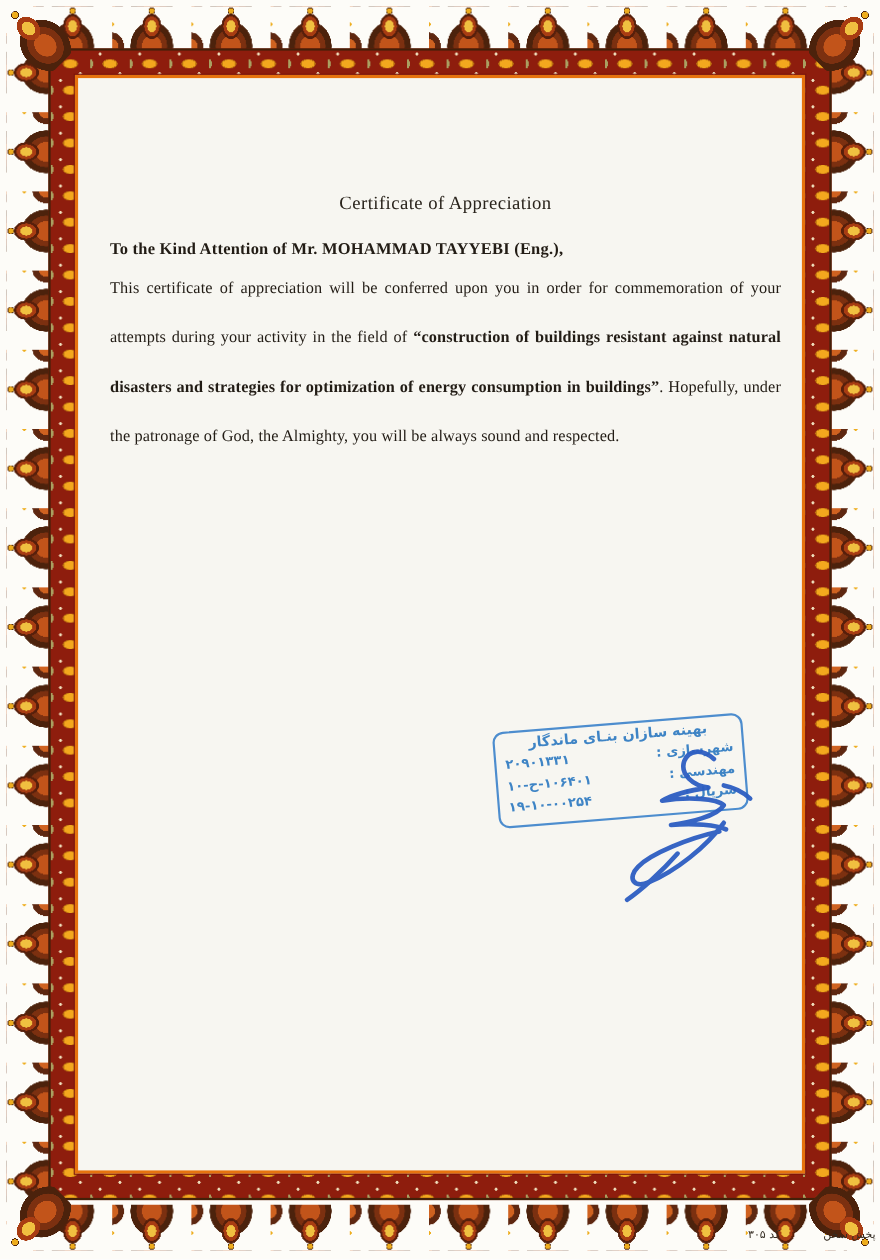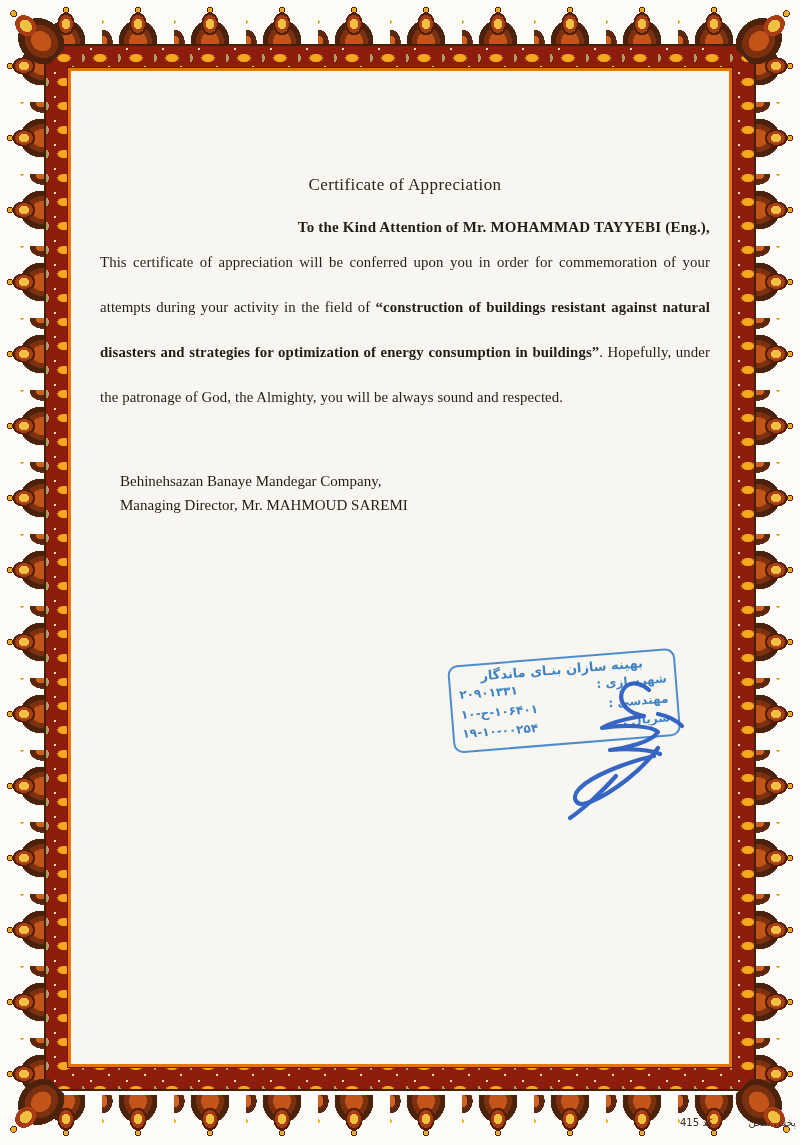--- a/index.html
+++ b/index.html
@@ -61,21 +61,21 @@
   }
 
   
   .content{
     position:absolute;left:68px;right:68px;top:68px;bottom:78px;z-index:4;
     background:#f7f6f1;border:3px solid #e6730e;outline:1px solid #7c1509;
     padding:0 19px 0 29px;box-sizing:border-box;
   }
 
   .title{margin:104px 0 0;text-align:center;font-size:17px;font-weight:normal;letter-spacing:.4px;color:#2a241c;}
-  .salutation{margin:24px 0 0;font-size:15px;font-weight:bold;letter-spacing:.2px;text-align:right;}
+  .salutation{margin:24px 0 0;font-size:15px;font-weight:bold;letter-spacing:.2px;}
   .body-par{margin:42px 0 0;font-size:14.8px;line-height:45px;text-align:justify;letter-spacing:.1px;}
   .body-par.second{margin-top:4px;}
   .bold{font-weight:bold;}
   .sig-block{margin:50px 0 0 20px;font-size:15px;line-height:23.5px;}
 
   
   .stamp{
     position:absolute;left:447px;top:666px;width:228px;height:88px;z-index:5;
     transform:rotate(-4.6deg);transform-origin:left top;
     border:2.5px solid #3f85cc;border-radius:10px;box-sizing:border-box;
@@ -112,24 +112,20 @@
   <div class="corner c-br"></div>
 
   <div class="content">
     <h1 class="title">Certificate of Appreciation</h1>
 
     <p class="salutation">To the Kind Attention of Mr. MOHAMMAD TAYYEBI (Eng.),</p>
 
 
     <p class="body-par second"><span>This certificate of appreciation will be conferred upon you in order for commemoration of your attempts during your activity in the field of </span><span class="bold">“construction of buildings resistant against natural disasters and strategies for optimization of energy consumption in buildings”</span><span>. Hopefully, under the patronage of God, the Almighty, you will be always sound and respected.</span></p>
 
-    <div class="sig-block">
-      <div>Behinehsazan Banaye Mandegar Company,</div>
-      <div>Managing Director, Mr. MAHMOUD SAREMI</div>
-    </div>
   </div>
 
   <div class="stamp">
     <div class="stamp-header" dir="rtl">بهینه سازان بنـای ماندگار</div>
     <div class="stamp-row" dir="rtl">
       <span class="stamp-label">شهرسازی :</span>
       <span class="stamp-num">۲۰۹۰۱۳۳۱</span>
     </div>
     <div class="stamp-row" dir="rtl">
       <span class="stamp-label">مهندسی :</span>
@@ -145,16 +141,16 @@
     <g fill="none" stroke="#2d5ec2" stroke-width="4.2" stroke-linecap="round" stroke-linejoin="round" opacity="0.95">
       <path d="M219 60 C208 50 196 52 192 62 C188 74 200 84 214 86 C200 88 182 92 172 98 C196 94 222 96 228 102 C222 112 196 118 180 120 C200 118 222 120 230 124"></path>
       <path d="M228 118 C212 140 184 162 160 172 C146 178 140 168 150 158 C162 146 196 132 224 126"></path>
       <path d="M186 146 C172 162 152 180 140 188"></path>
       <path d="M228 84 C238 86 246 90 252 96"></path>
     </g>
   </svg>
 
   <div class="bottom-caption" dir="rtl">
     <span>پخش سخن</span>
-    <span>کد 415</span>
+    <span>کد ۳۰۵</span>
   </div>
 
 </div>
 
 </body></html>

